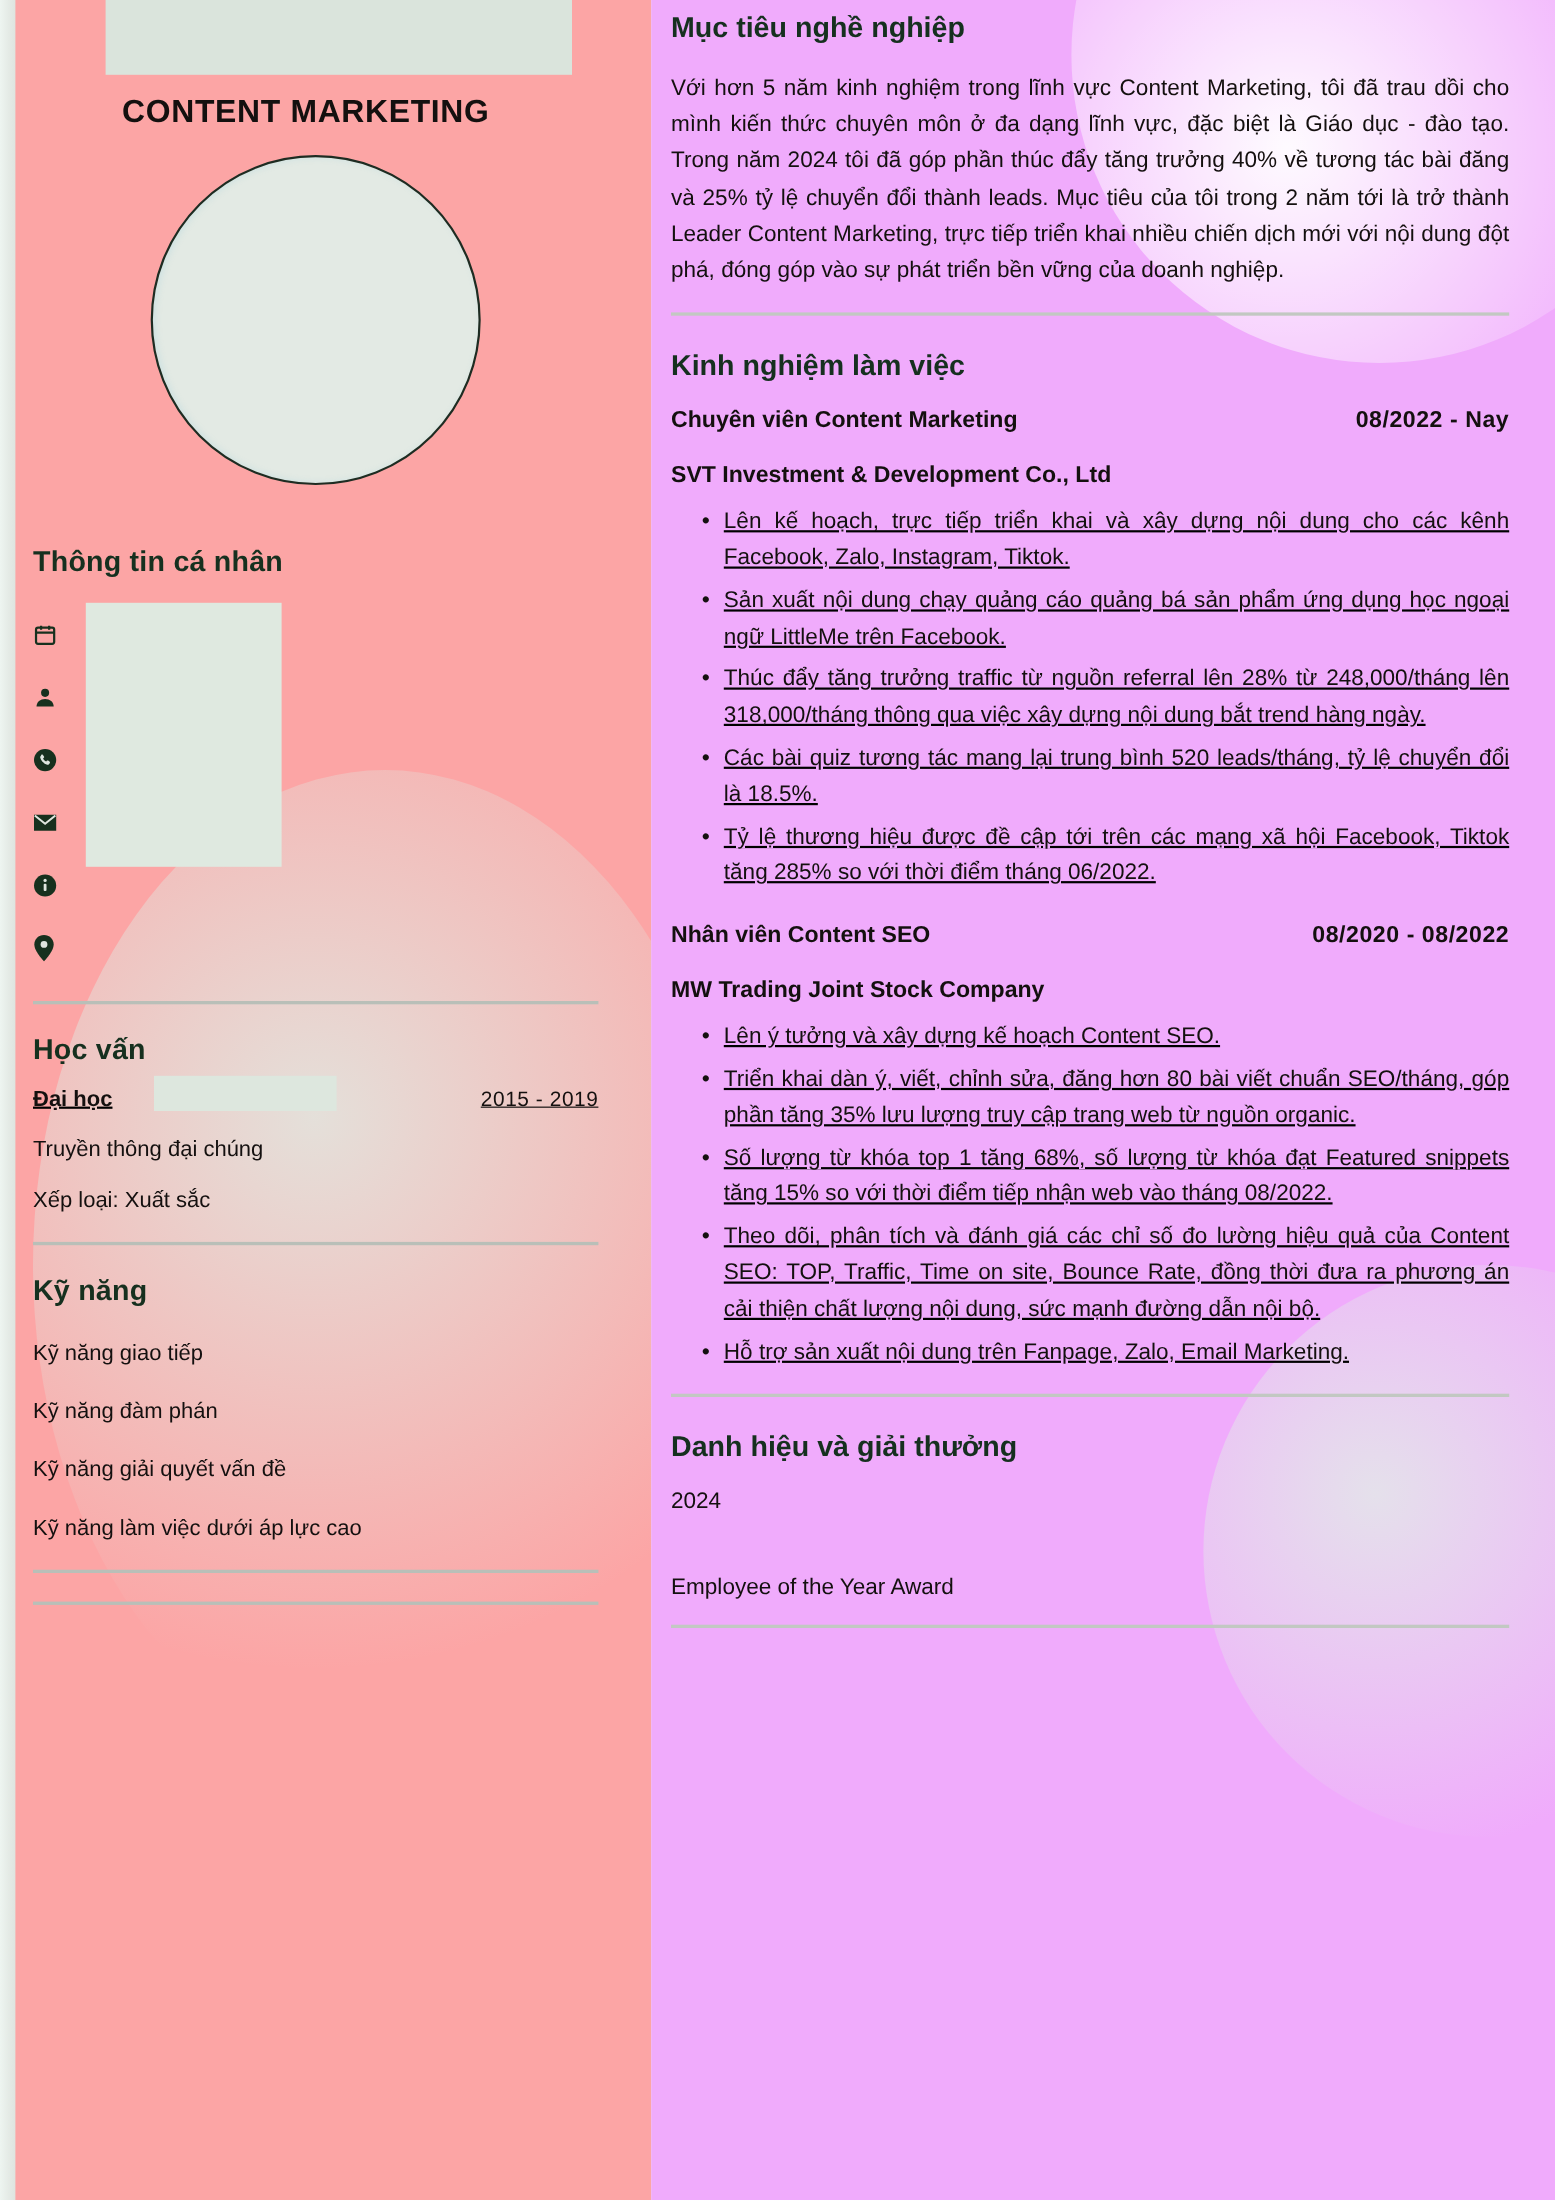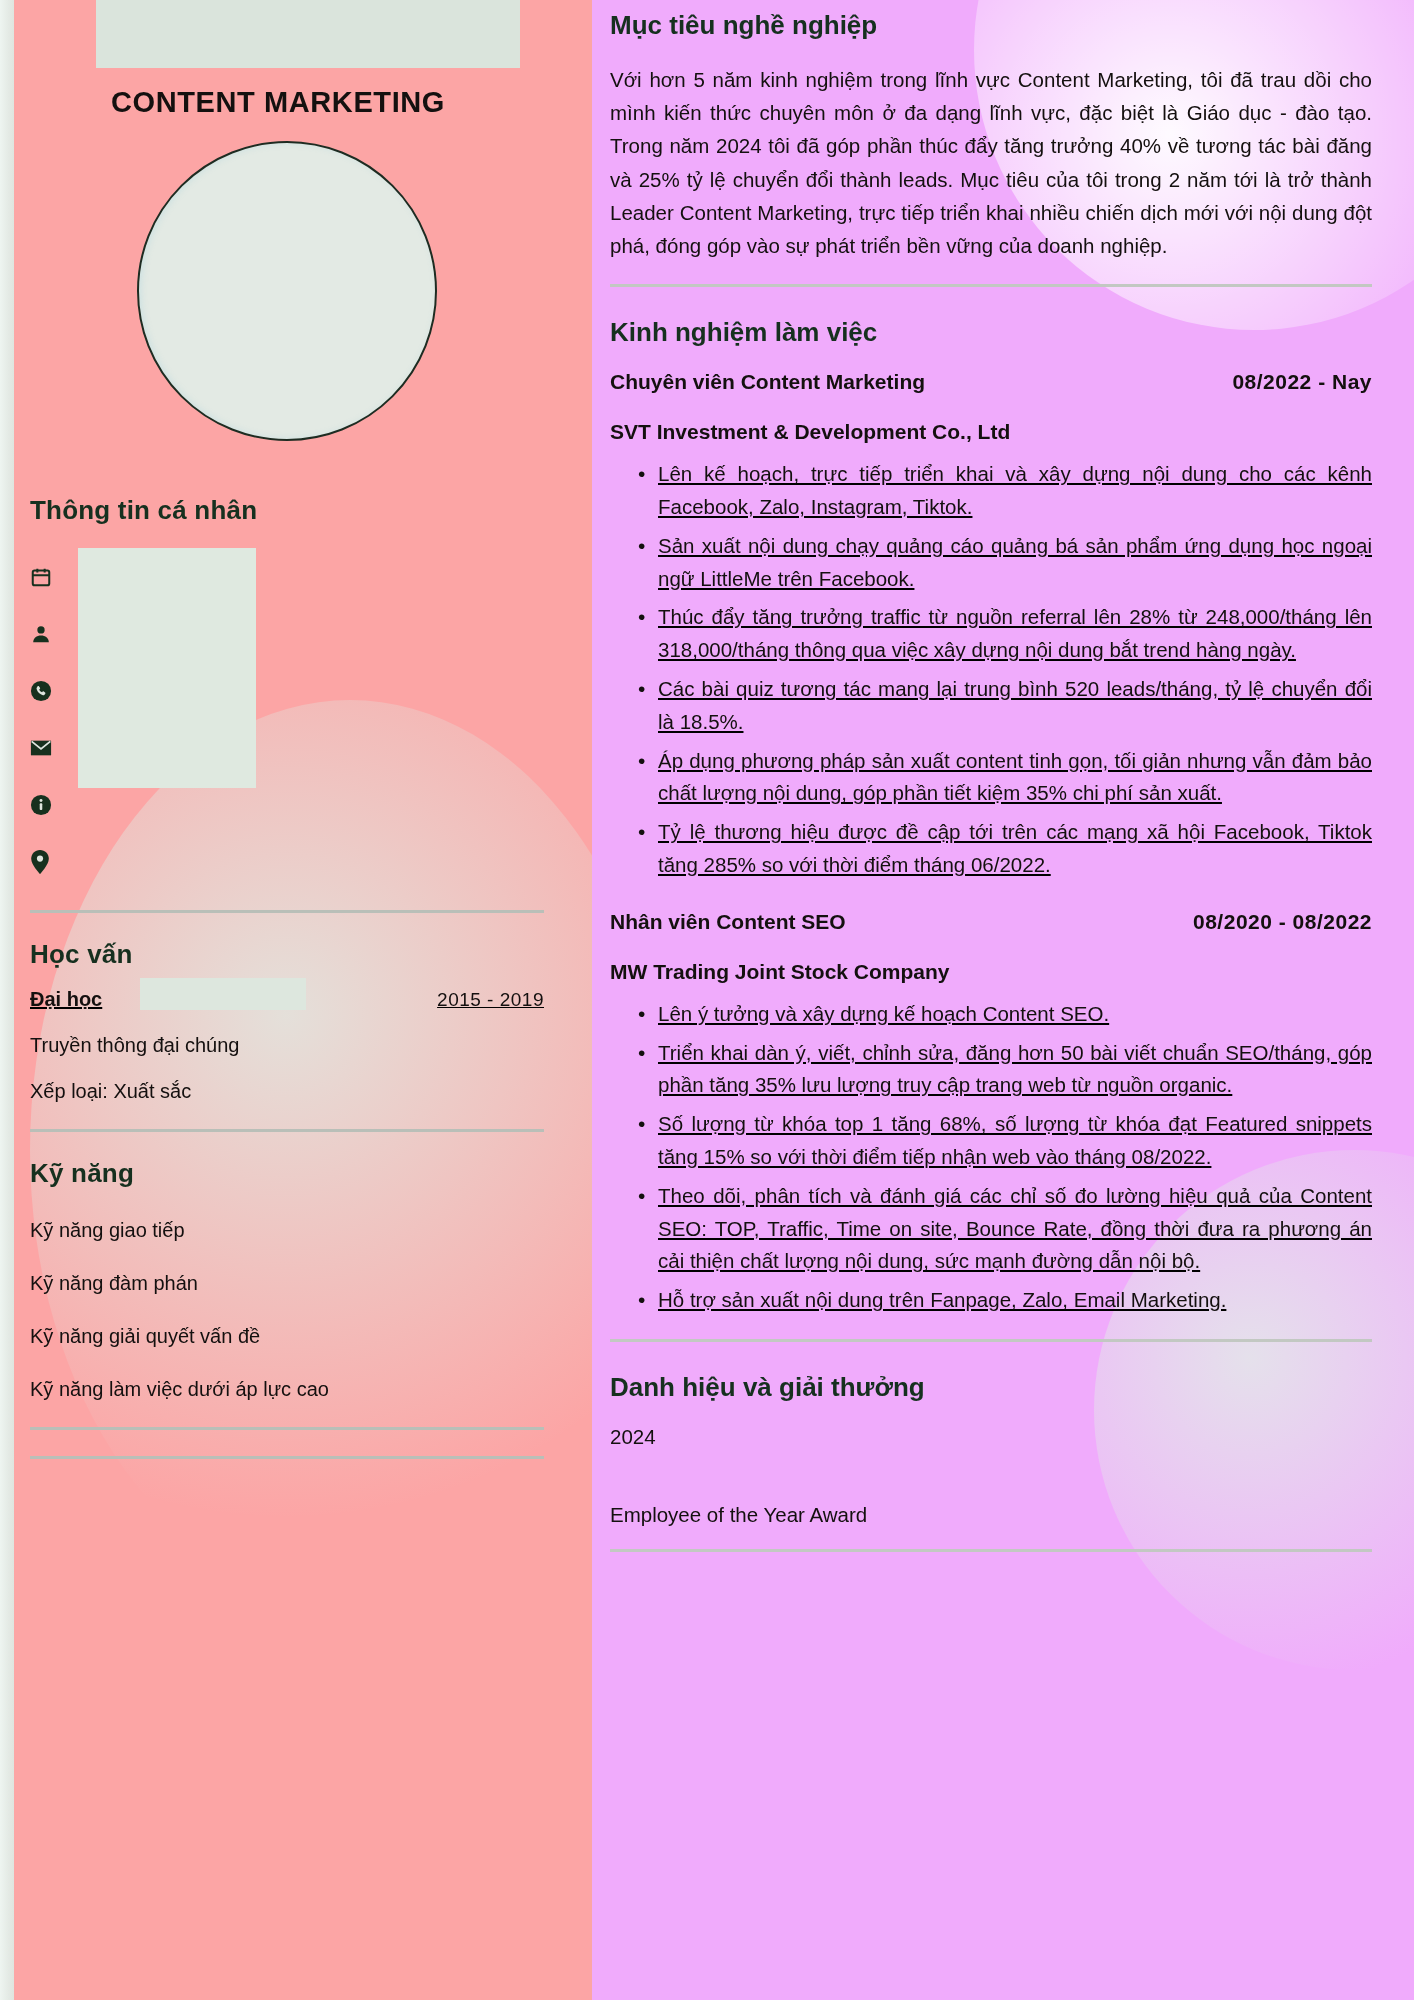--- a/index.html
+++ b/index.html
@@ -446,36 +446,35 @@
           <div class="job-head">
             <span class="job-title">Chuyên viên Content Marketing</span>
             <span class="job-dates">08/2022  -  Nay</span>
           </div>
           <div class="job-company">SVT Investment &amp; Development Co., Ltd</div>
           <ul class="job-bullets">
             <li>Lên kế hoạch, trực tiếp triển khai và xây dựng nội dung cho các kênh Facebook, Zalo, Instagram, Tiktok.</li>
             <li>Sản xuất nội dung chạy quảng cáo quảng bá sản phẩm ứng dụng học ngoại ngữ LittleMe trên Facebook.</li>
             <li>Thúc đẩy tăng trưởng traffic từ nguồn referral lên 28% từ 248,000/tháng lên 318,000/tháng thông qua việc xây dựng nội dung bắt trend hàng ngày.</li>
             <li>Các bài quiz tương tác mang lại trung bình 520 leads/tháng, tỷ lệ chuyển đổi là 18.5%.</li>
-            <li>Áp dụng phương pháp sản xuất content tinh gọn, tối giản nhưng vẫn đảm bảo chất lượng nội dung, góp phần tiết kiệm 35% chi phí sản xuất.</li>
             <li>Tỷ lệ thương hiệu được đề cập tới trên các mạng xã hội Facebook, Tiktok tăng 285% so với thời điểm tháng 06/2022.</li>
           </ul>
         </div>
 
         <div class="job-gap"></div>
 
         <div class="job">
           <div class="job-head">
             <span class="job-title">Nhân viên Content SEO</span>
             <span class="job-dates">08/2020  -  08/2022</span>
           </div>
           <div class="job-company">MW Trading Joint Stock Company</div>
           <ul class="job-bullets">
             <li>Lên ý tưởng và xây dựng kế hoạch Content SEO.</li>
-            <li>Triển khai dàn ý, viết, chỉnh sửa, đăng hơn 50 bài viết chuẩn SEO/tháng, góp phần tăng 35% lưu lượng truy cập trang web từ nguồn organic.</li>
+            <li>Triển khai dàn ý, viết, chỉnh sửa, đăng hơn 80 bài viết chuẩn SEO/tháng, góp phần tăng 35% lưu lượng truy cập trang web từ nguồn organic.</li>
             <li>Số lượng từ khóa top 1 tăng 68%, số lượng từ khóa đạt Featured snippets tăng 15% so với thời điểm tiếp nhận web vào tháng 08/2022.</li>
             <li>Theo dõi, phân tích và đánh giá các chỉ số đo lường hiệu quả của Content SEO: TOP, Traffic, Time on site, Bounce Rate, đồng thời đưa ra phương án cải thiện chất lượng nội dung, sức mạnh đường dẫn nội bộ.</li>
             <li>Hỗ trợ sản xuất nội dung trên Fanpage, Zalo, Email Marketing.</li>
           </ul>
         </div>
       </section>
 
       <div class="r-hr"></div>
 
       <section>

